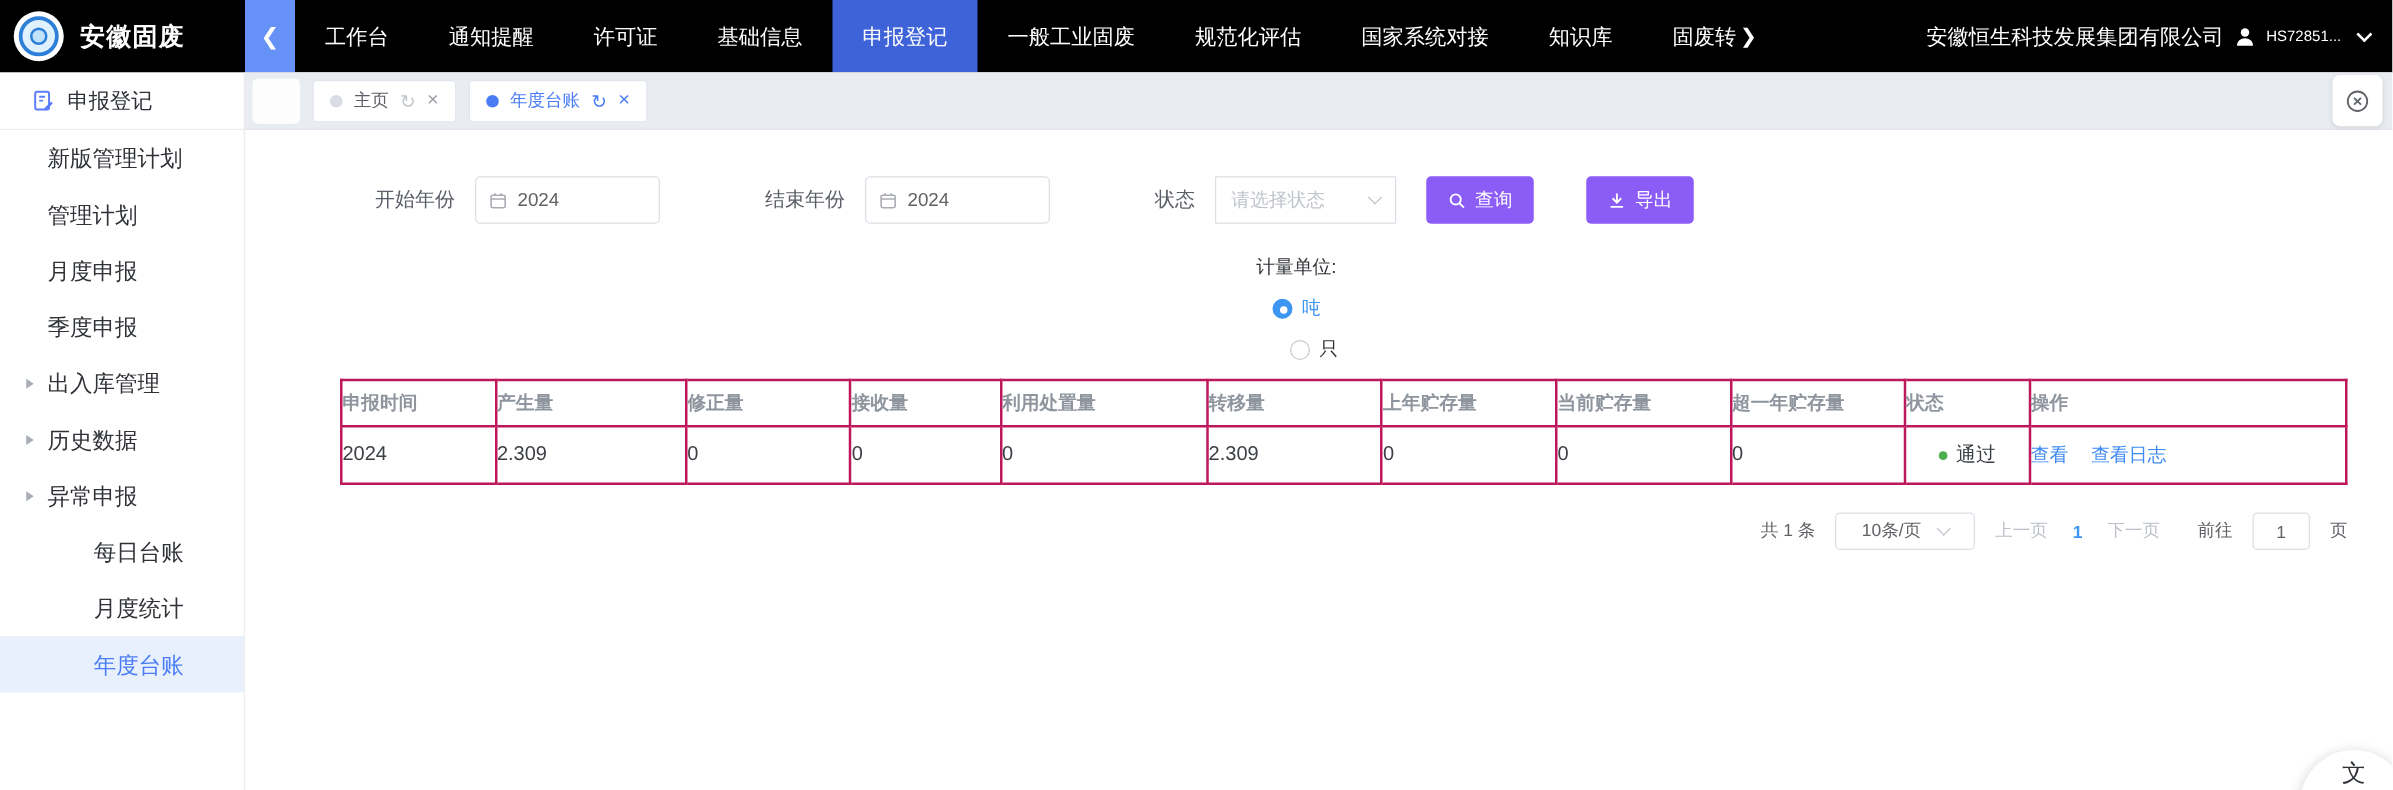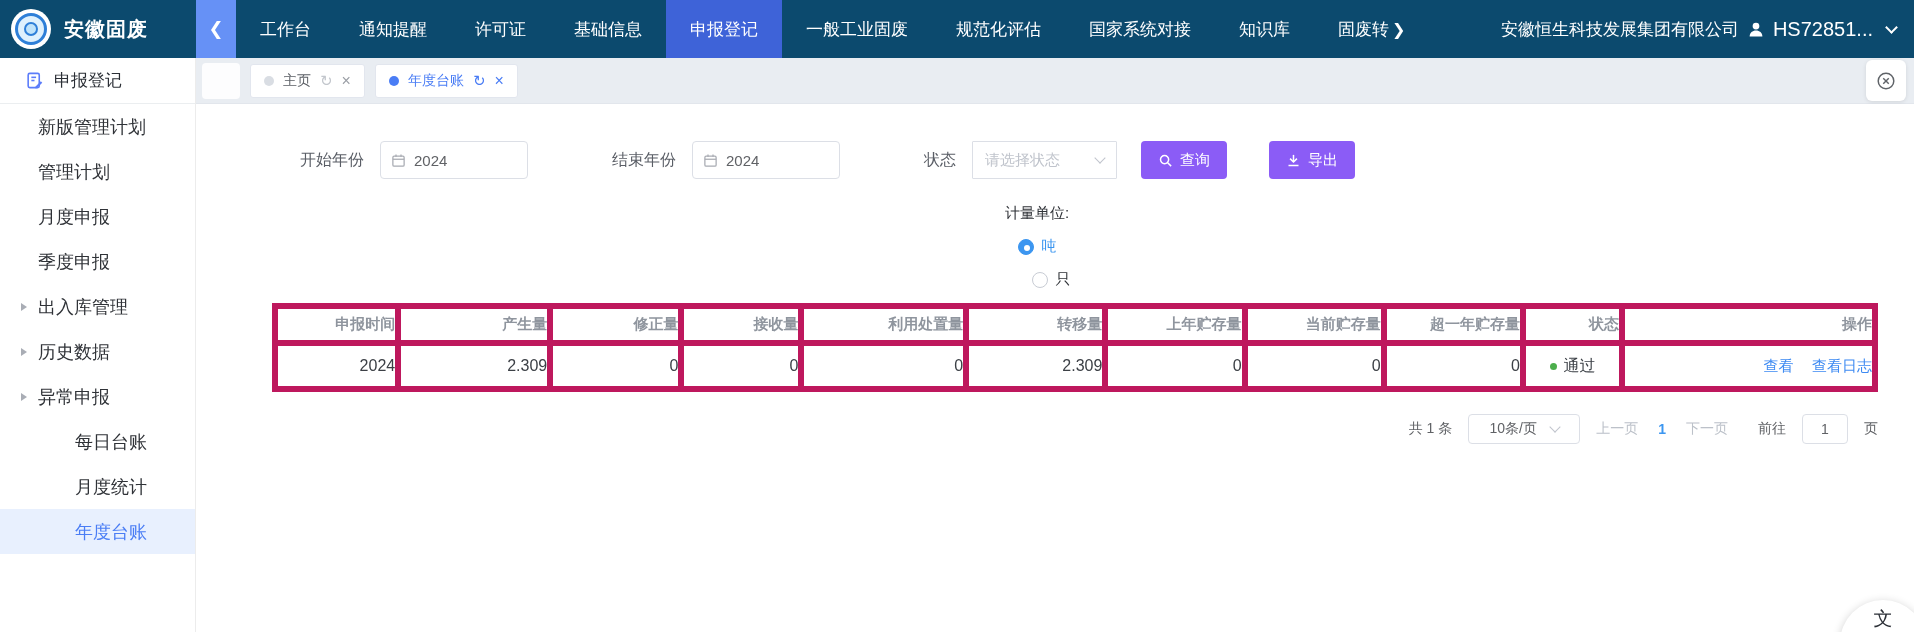--- a/index.html
+++ b/index.html
@@ -1,35 +1,35 @@
 <!DOCTYPE html>
 <html><head>
 <meta charset="utf-8">
 <style>
   * { margin:0; padding:0; box-sizing:border-box; }
   html,body { width:1914px; height:632px; overflow:hidden; }
   body { font-family:"Liberation Sans","DejaVu Sans",sans-serif; background:#fff; color:#303133; }
   .app { width:1914px; height:632px; display:flex; flex-direction:column; position:relative; }
 
   
-  .nav { height:58px; background:#0c4a6e; display:flex; align-items:stretch; color:#fff; flex-shrink:0; }
+  .nav { height:58px; background:#000000; display:flex; align-items:stretch; color:#fff; flex-shrink:0; }
   .nav-left { width:196px; display:flex; align-items:center; gap:13px; padding-left:11px; flex-shrink:0; }
   .logo { width:40px; height:40px; border-radius:50%; background:#fff; display:flex; align-items:center; justify-content:center; flex-shrink:0; }
   .logo-inner { width:32px; height:32px; border-radius:50%; border:3px solid #2e7fd8; background:#dff1fd; display:flex; align-items:center; justify-content:center; }
   .logo-core { width:14px; height:14px; border-radius:50%; border:2px solid #2e7fd8; background:#bfe3fa; }
   .brand { font-size:20px; font-weight:bold; letter-spacing:1px; }
   .collapse-btn { width:40px; background:#6691f6; display:flex; align-items:center; justify-content:center; font-size:18px; cursor:pointer; flex-shrink:0; }
   .nav-items { display:flex; align-items:stretch; overflow:hidden; }
   .nav-item { display:flex; align-items:center; padding:0 24px; font-size:17px; white-space:nowrap; cursor:pointer; }
   .nav-item.active { background:#3e63d8; }
   .nav-item.clipped { padding-right:2px; max-width:76px; overflow:hidden; }
   .nav-overflow { display:flex; align-items:center; font-size:16px; padding:0 6px 0 2px; cursor:pointer; }
   .nav-right { margin-left:auto; display:flex; align-items:center; gap:8px; padding-right:16px; white-space:nowrap; }
   .company { font-size:17px; }
-  .user-id { font-size:20px; }
+  .user-id { font-size:12px; }
   .chev { width:9px; height:9px; border-right:2px solid #fff; border-bottom:2px solid #fff; transform:rotate(45deg); margin:-4px 2px 0 6px; }
 
   
   .main { flex:1; display:flex; min-height:0; }
 
   
   .sidebar { width:196px; background:#fff; border-right:1px solid #ececec; flex-shrink:0; padding-top:0; }
   .side-title { height:46px; display:flex; align-items:center; gap:10px; padding-left:25px; border-bottom:1px solid #ebeef0; font-size:17px; color:#2b2f36; }
   .side-item { height:45px; display:flex; align-items:center; padding-left:38px; font-size:18px; color:#2f3237; cursor:pointer; position:relative; }
   .side-item .caret-r { position:absolute; left:21px; width:0; height:0; border-left:6px solid #a9adb5; border-top:4px solid transparent; border-bottom:4px solid transparent; }
@@ -70,21 +70,21 @@
   .unit-row { display:flex; align-items:center; justify-content:flex-end; gap:14px; margin:24px 36px 14px 0; font-size:15px; color:#2f3237;flex-direction:column; }
   .radio { display:flex; align-items:center; gap:8px; cursor:pointer; }
   .radio + .radio { margin-left:28px; }
   .radio .rb { width:16px; height:16px; border-radius:50%; border:1px solid #c8ccd4; background:#fff; position:relative; }
   .radio.checked .rb { background:#3c96f0; border-color:#3c96f0; }
   .radio.checked .rb::after { content:""; position:absolute; left:5px; top:5px; width:6px; height:6px; border-radius:50%; background:#fff; }
   .radio.checked .rlabel { color:#3c96f0; }
 
   .table-wrap { margin:0 36px 0 76px; }
   table { width:100%; border-collapse:collapse; table-layout:fixed; }
-  th, td { border:6px solid #be185d; text-align:right; }
+  th, td { border:2px solid #be185d; text-align:left; }
   th { height:37px; font-size:15px; font-weight:bold; color:#8f959e; background:#fff; }
   td { height:46px; font-size:16px; color:#3c4046; }
   .status-cell { display:flex; align-items:center; justify-content:center; gap:7px; }
   .gdot { width:7px; height:7px; border-radius:50%; background:#4cae4c; }
   .link { color:#3d8af2; font-size:15px; cursor:pointer; text-decoration:none; }
   .link + .link { margin-left:14px; }
 
   .pager { display:flex; align-items:center; justify-content:flex-end; gap:16px; margin:22px 36px 0 0; font-size:14px; color:#606266; }
   .psel { width:112px; height:30px; border:1px solid #dcdfe6; border-radius:4px; display:flex; align-items:center; justify-content:center; gap:14px; color:#606266; cursor:pointer; background:#fff; }
   .pdisabled { color:#bcc1c9; }

